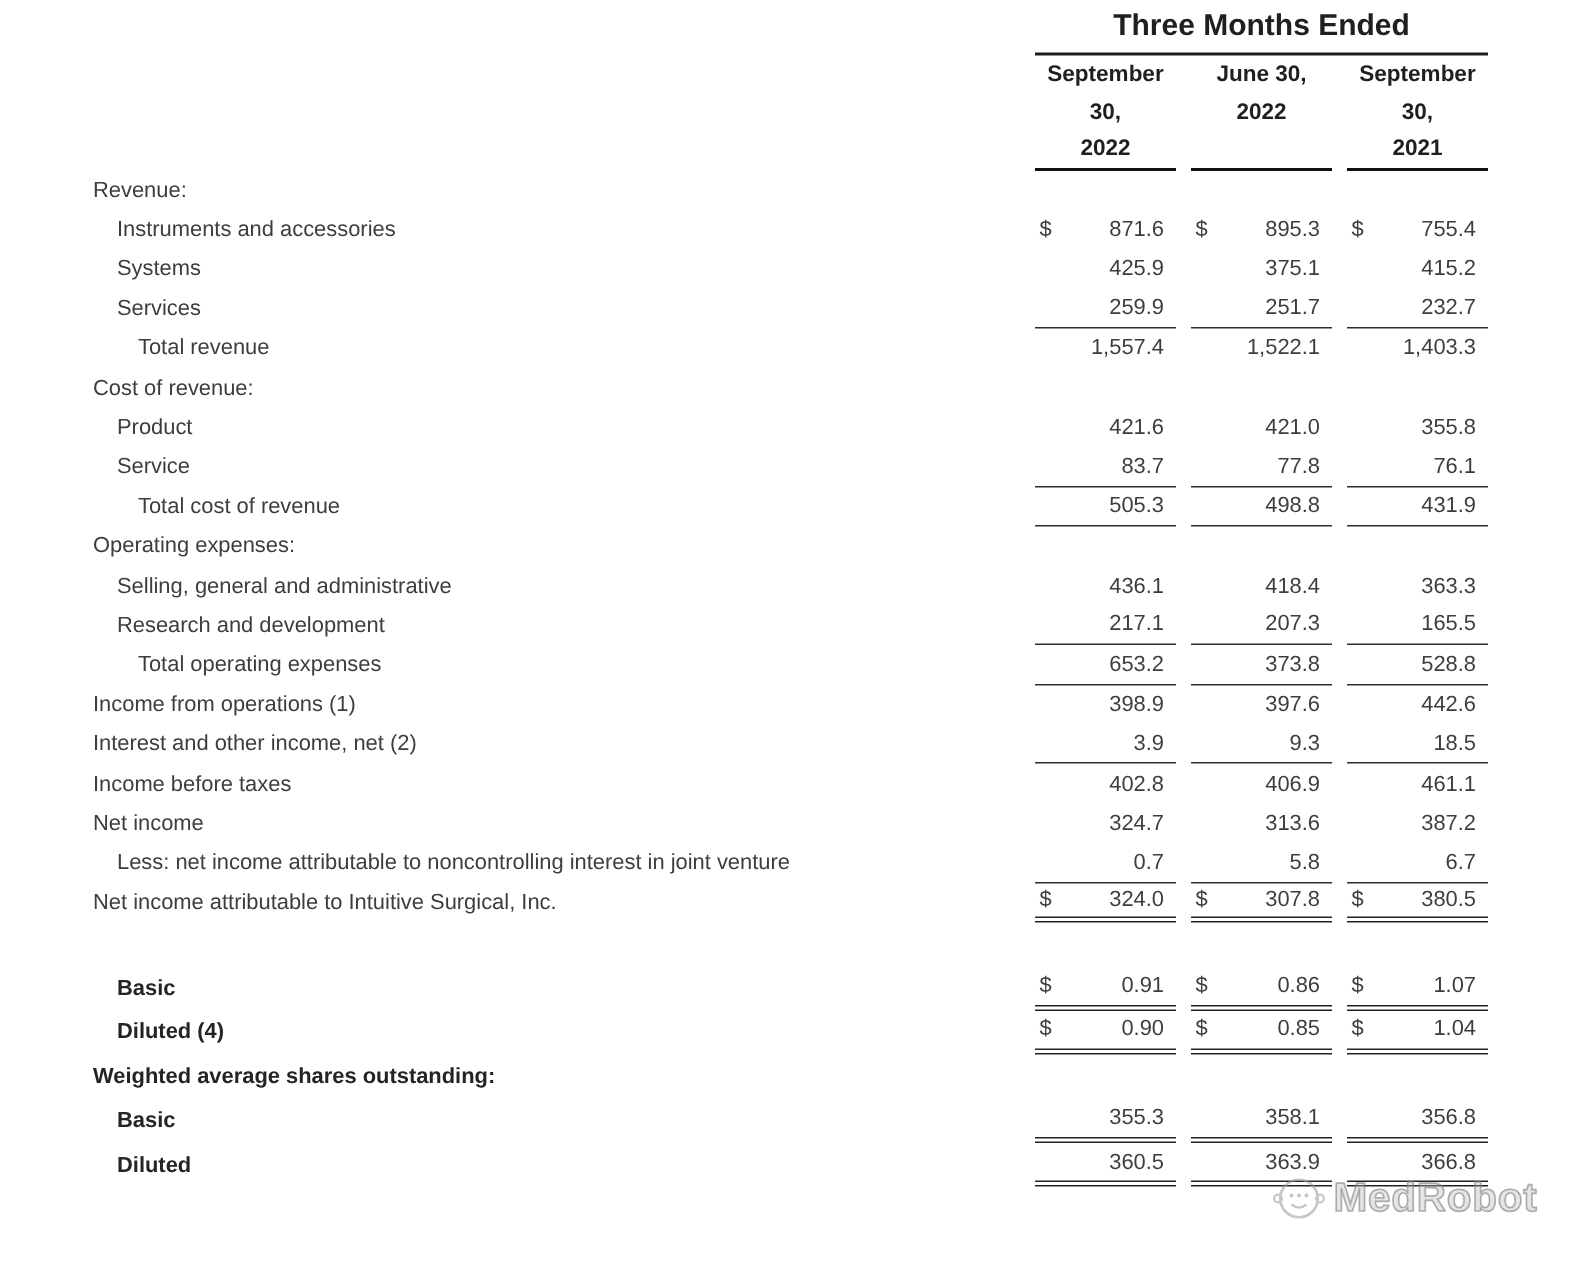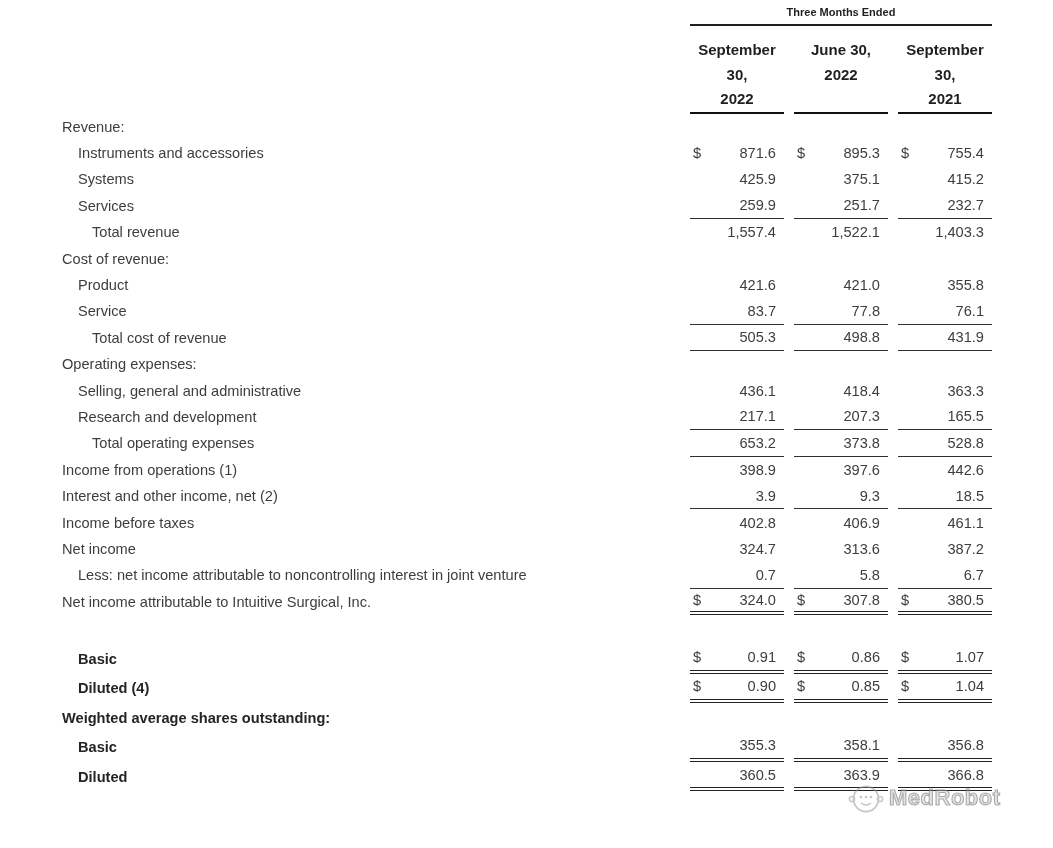--- a/index.html
+++ b/index.html
@@ -3,45 +3,45 @@
 <meta charset="utf-8">
 <style>
   html,body{margin:0;padding:0;background:#fff;}
   .page{position:relative;width:1053px;height:848px;background:#ffffff;overflow:hidden;
         font-family:"Liberation Sans",sans-serif;color:#3d3d3d;}
   .table{position:absolute;left:0;top:0;right:0;}
   
   .hrow{display:flex;padding-right:61px;}
   .spacer{flex:1;}
   .vals-span{width:302px;}
-  .h-title{margin-top:6px;text-align:center;font-weight:bold;font-size:11px;color:#1f1f1f;
+  .h-title{margin-top:6px;text-align:center;font-weight:bold;font-size:20px;color:#1f1f1f;
            padding-bottom:6px;border-bottom:2px solid #1f1f1f;}
   .vals{display:flex;gap:10px;width:302px;}
   .h-col{width:94px;box-sizing:border-box;text-align:center;font-weight:bold;font-size:15px;
-         color:#1f1f1f;line-height:24.5px;padding-top:12px;border-bottom:2.5px solid #111;}
+         color:#1f1f1f;line-height:24.5px;padding-top:1px;border-bottom:2.5px solid #111;}
   .h-col div{white-space:nowrap;}
   
   .row{display:flex;align-items:center;height:26.4px;padding-right:61px;}
   .row.b{height:29.4px;}
   .row.b .label{font-weight:bold;color:#242424;}
   .label{flex:1;white-space:nowrap;font-size:14.6px;overflow:hidden;}
   .label.ind0{padding-left:62px;}
   .label.ind1{padding-left:78px;}
   .label.ind2{padding-left:92px;}
   .cells{display:flex;gap:10px;width:302px;height:100%;}
   .cell{width:94px;box-sizing:border-box;height:100%;display:flex;justify-content:space-between;
         align-items:center;padding:0 8px 0 3px;font-size:14.6px;}
   .cell.u1{border-bottom:1.5px solid #2e2e2e;}
   .cell.u2{border-bottom:4px double #222;}
   .dollar{min-width:9px;}
   .num{text-align:right;}
   
   .watermark{position:absolute;left:848px;top:780px;display:flex;align-items:center;gap:5px;
              pointer-events:none;}
-  .wm-text{font-size:22px;font-weight:bold;letter-spacing:0.5px;
+  .wm-text{font-size:27px;font-weight:bold;letter-spacing:0.5px;
            color:rgba(180,180,180,0.35);-webkit-text-stroke:1.1px rgba(125,125,125,0.6);}
   .wm-icon{opacity:0.55;}
 </style>
 </head>
 <body>
 
 <div class="page">
   <div class="table">
 
     <div class="hrow">

